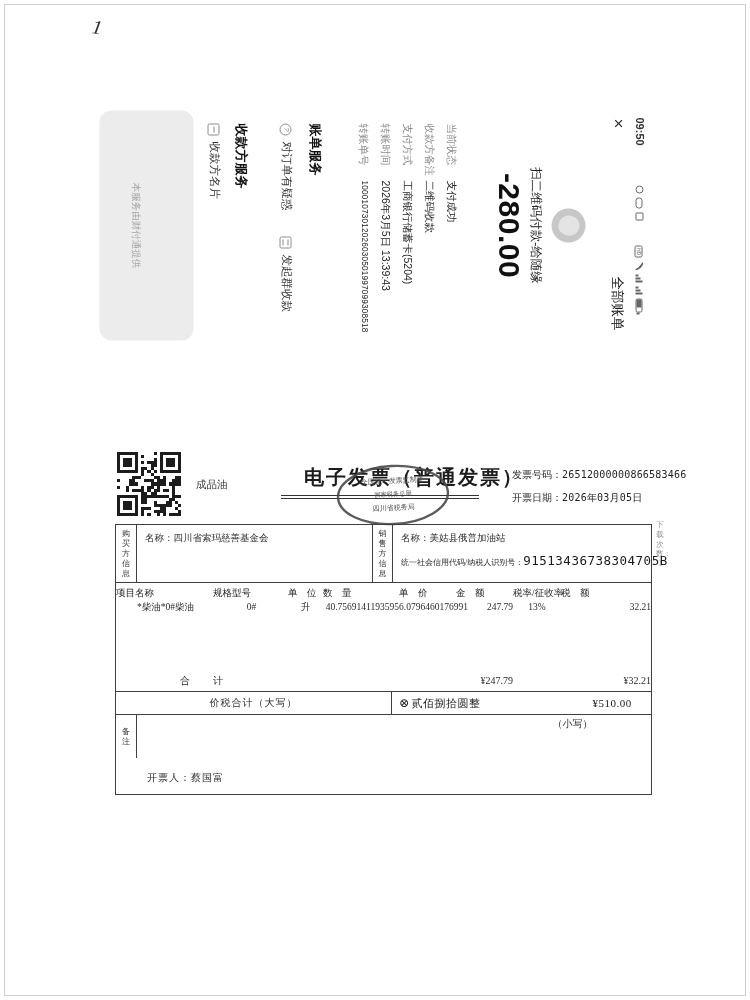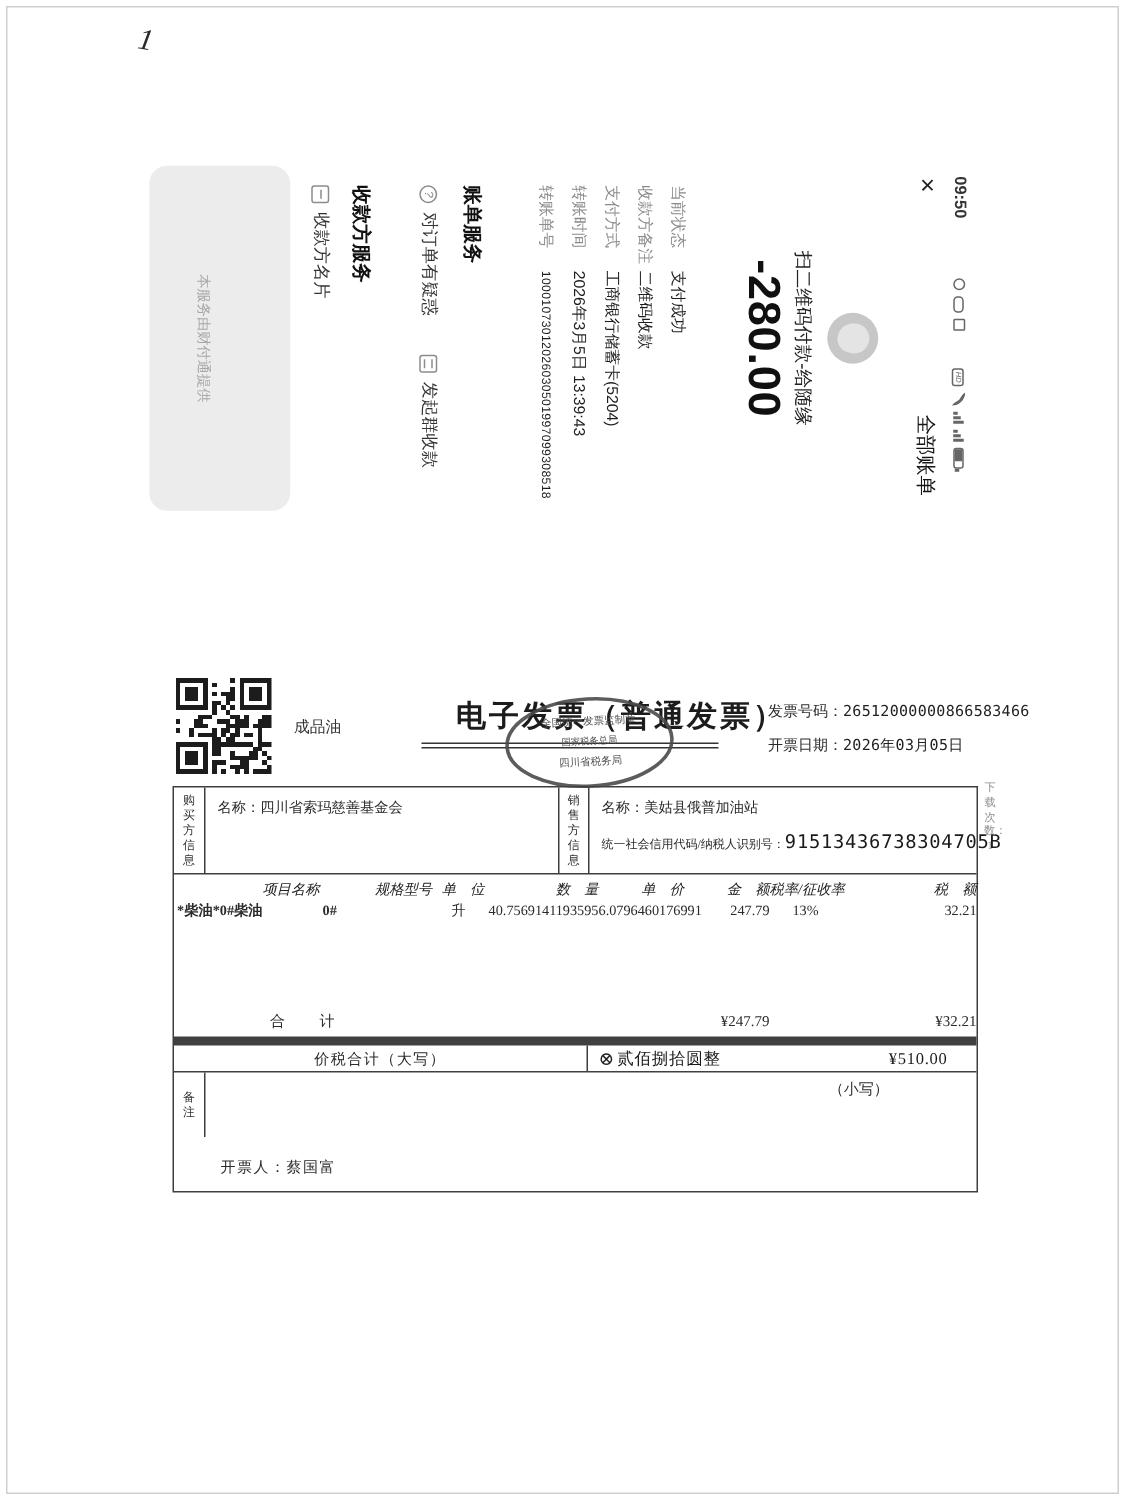--- a/index.html
+++ b/index.html
@@ -91,29 +91,29 @@
   .v-label { width:10px; font-size:8px; line-height:1.25; word-break:break-all; text-align:center; color:#333; }
   .party { width:235px; padding:7px 2px 4px 8px; }
   .party.seller { flex:1; }
   .p-name { font-size:9.5px; margin-bottom:8px; white-space:nowrap; }
   .p-tax { font-size:8px; white-space:nowrap; }
   .tax-id { font-family:"DejaVu Sans Mono",monospace; font-size:12.5px; letter-spacing:0.5px; color:#1a1a1a; }
 
   .row-items { height:108px; position:relative; padding:4px 0 0; }
   .grid8 { display:grid; grid-template-columns:97px 75px 35px 76px 57px 57px 48px 90px; align-items:baseline; }
   .grid8 > div { overflow:visible; white-space:nowrap; }
-  .hdr > div { text-align:right; font-size:9.5px; color:#222;font-style:italic; }
-  .c-left { text-align:left; padding-left:2px;font-weight:bold; }
+  .hdr > div { text-align:left; font-size:9.5px; color:#222; }
+  .c-left { text-align:center; padding-left:2px; }
   .c-right { text-align:right; }
   .c-center { text-align:center; }
   .item-row { margin-top:1px; font-size:9.5px; }
   .total-row { position:absolute; left:0; right:0; bottom:3px; font-size:10px; }
   .total-label { grid-column:1/3; text-align:center; letter-spacing:1px; }
 
-  .row-gross { height:23px; border-top:6px solid #404040; display:flex; align-items:center; font-size:10px; }
+  .row-gross { height:23px; border-top:1px solid #404040; display:flex; align-items:center; font-size:10px; }
   .gross-label { width:276px; border-right:1px solid #3f3f3f; height:100%; display:flex;
                  align-items:center; justify-content:center; letter-spacing:1px; }
   .gross-rest { flex:1; display:flex; align-items:center; padding-left:7px; }
   .gross-sym { font-size:12.5px; margin-right:2px; color:#222; }
   .gross-words { font-size:11px; color:#1a1a1a; letter-spacing:0.5px; }
   .gross-small-label { margin-left:72px; font-size:10px;margin-top:41px; }
   .gross-small { font-size:11px; letter-spacing:0.5px; color:#1a1a1a; }
 
   .row-remark { height:44px; border-top:1px solid #3f3f3f; display:flex; }
   .remark-content { flex:1; }

